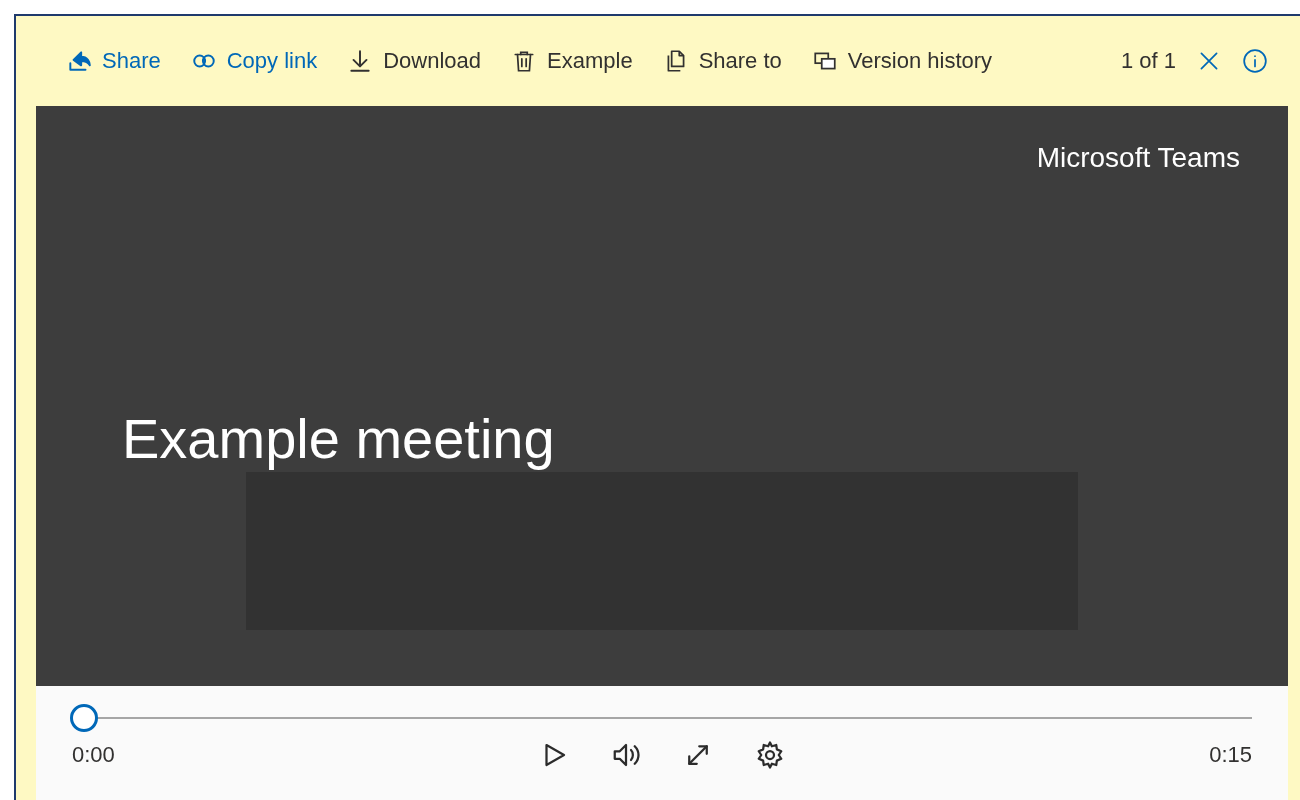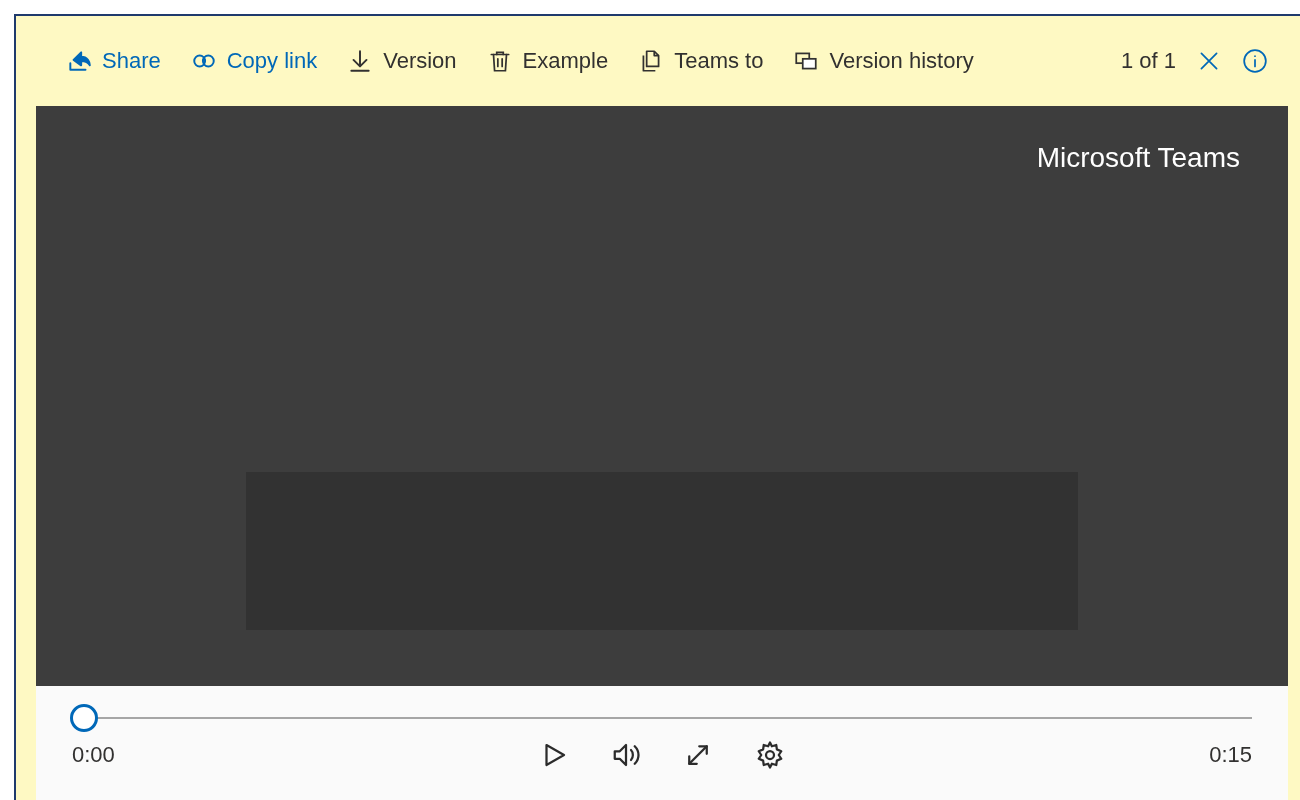--- a/index.html
+++ b/index.html
@@ -165,21 +165,21 @@
     </div>
 
     <div class="tool-item">
       <span class="icon-btn">
         <svg viewBox="0 0 24 24" stroke="#323130" stroke-width="1.8" fill="none" stroke-linecap="round" stroke-linejoin="round">
           <path d="M12 3 V16"></path>
           <path d="M6 11 L12 17 L18 11"></path>
           <path d="M4 21 H20"></path>
         </svg>
       </span>
-      <span>Version</span>
+      <span>Download</span>
     </div>
 
     <div class="tool-item">
       <span class="icon-btn">
         <svg viewBox="0 0 24 24" stroke="#323130" stroke-width="1.6" fill="none" stroke-linecap="round">
           <path d="M4 6 H20"></path>
           <path d="M9 6 V4 H15 V6"></path>
           <path d="M6 6 L7 21 H17 L18 6"></path>
           <path d="M10 10 V17 M14 10 V17"></path>
         </svg>
@@ -188,21 +188,21 @@
     </div>
 
     <div class="tool-item">
       <span class="icon-btn">
         <svg viewBox="0 0 24 24" stroke="#323130" stroke-width="1.6" fill="none" stroke-linejoin="round">
           <path d="M8 3 H15 L19 7 V17 H8 Z"></path>
           <path d="M15 3 V7 H19"></path>
           <path d="M5 7 V21 H16"></path>
         </svg>
       </span>
-      <span>Teams to</span>
+      <span>Share to</span>
     </div>
 
     <div class="tool-item">
       <span class="icon-btn">
         <svg viewBox="0 0 24 24" stroke="#323130" stroke-width="1.6" fill="none">
           <rect x="3" y="5" width="12" height="9"></rect>
           <rect x="9" y="10" width="12" height="9" fill="#fff"></rect>
         </svg>
       </span>
       <span>Version history</span>
@@ -223,20 +223,21 @@
           <circle cx="12" cy="7.5" r="0.8" fill="#0068b8" stroke="none"></circle>
           <path d="M12 11 V17" stroke-linecap="round"></path>
         </svg>
       </span>
     </div>
   </div>
 
   <div class="video-area">
     <div class="darker-band"></div>
     <div class="video-brand">Microsoft Teams</div>
+    <div class="video-title">Example meeting</div>
   </div>
 
   <div class="controls-area">
     <div class="seek-track">
       <div class="seek-line"></div>
       <div class="seek-thumb"></div>
     </div>
     <div class="time-row">
       <div class="time-left">0:00</div>
       <div class="center-controls">

